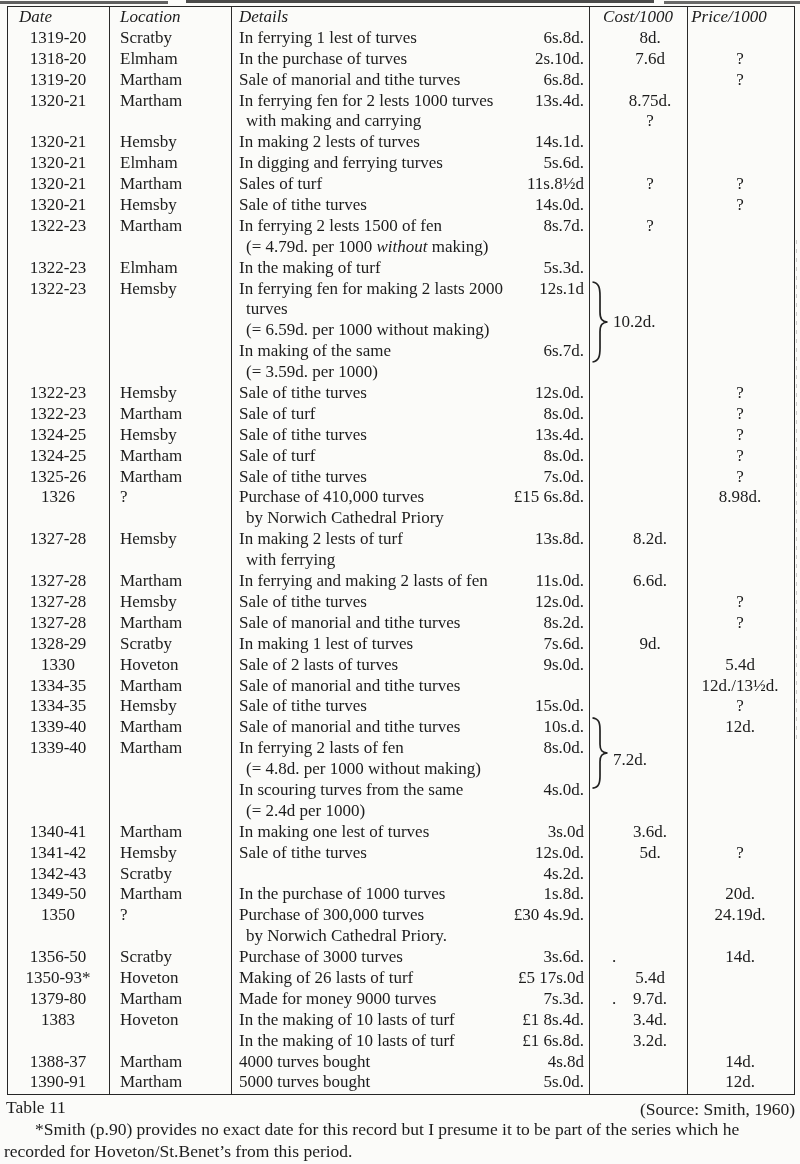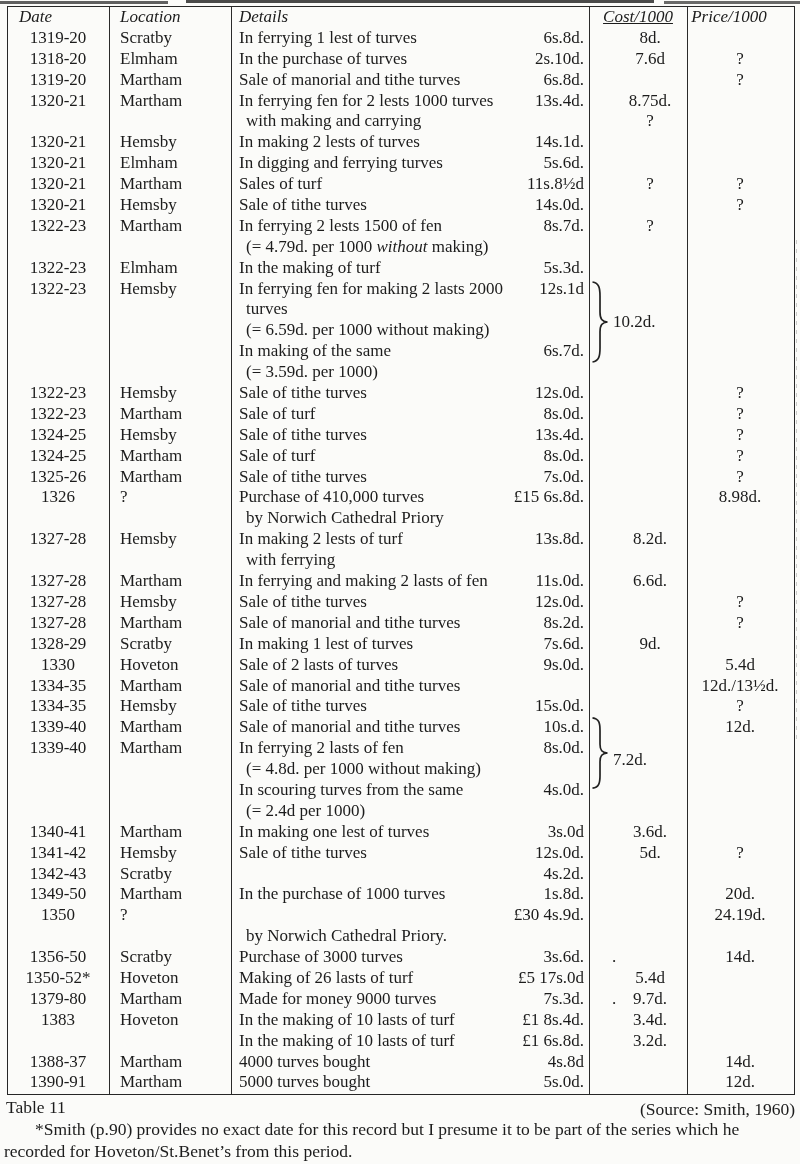--- a/index.html
+++ b/index.html
@@ -38,21 +38,21 @@
   .r-det   { left:231px; width:343px; }
   .r-det.cont { padding-left:7px; }
   .r-amt   { left:231px; width:345px; text-align:right; }
   .r-cost  { left:581px; width:98px;  text-align:center;margin-left:12px; }
   .r-price { left:679px; width:106px; text-align:center; }
   .dot { position:absolute; left:11px; }
 
   
   .hdr { font-style:italic; }
   .h-date { left:11px; } .h-loc { left:112px; } .h-det { left:231px; }
-  .h-cost { left:581px; width:98px; text-align:center;text-decoration:underline; }
+  .h-cost { left:581px; width:98px; text-align:center; }
   .h-price { left:679px; width:84px; text-align:center; }
 
   
   .brace { position:absolute; }
   .brace-1 { left:591px; top:281px; }
   .brace-2 { left:591px; top:717px; }
   .brace-label { position:absolute; font-size:17px; line-height:20px; white-space:nowrap; }
   .bl-1 { left:613px; top:312px; }
   .bl-2 { left:613px; top:750px; }
 
@@ -331,38 +331,39 @@
         <div class="row">
           <div class="cell r-date">1349-50</div>
           <div class="cell r-loc">Martham</div>
           <div class="cell r-det">In the purchase of 1000 turves</div>
           <div class="cell r-amt">1s.8d.</div>
           <div class="cell r-price">20d.</div>
         </div>
         <div class="row">
           <div class="cell r-date">1350</div>
           <div class="cell r-loc">?</div>
+          <div class="cell r-det">Purchase of 300,000 turves</div>
           <div class="cell r-amt">£30 4s.9d.</div>
           <div class="cell r-price">24.19d.</div>
         </div>
         <div class="row">
           <div class="cell r-det cont">by Norwich Cathedral Priory.</div>
         </div>
         <div class="row">
           <div class="cell r-date">1356-50</div>
           <div class="cell r-loc">Scratby</div>
           <div class="cell r-det">Purchase of 3000 turves</div>
           <div class="cell r-amt">3s.6d.</div>
           <div class="cell r-cost">
             <span class="dot">.</span>
           </div>
           <div class="cell r-price">14d.</div>
         </div>
         <div class="row">
-          <div class="cell r-date">1350-52*</div>
+          <div class="cell r-date">1350-93*</div>
           <div class="cell r-loc">Hoveton</div>
           <div class="cell r-det">Making of 26 lasts of turf</div>
           <div class="cell r-amt">£5 17s.0d</div>
           <div class="cell r-cost"><span>5.4d</span></div>
         </div>
         <div class="row">
           <div class="cell r-date">1379-80</div>
           <div class="cell r-loc">Martham</div>
           <div class="cell r-det">Made for money 9000 turves</div>
           <div class="cell r-amt">7s.3d.</div>

